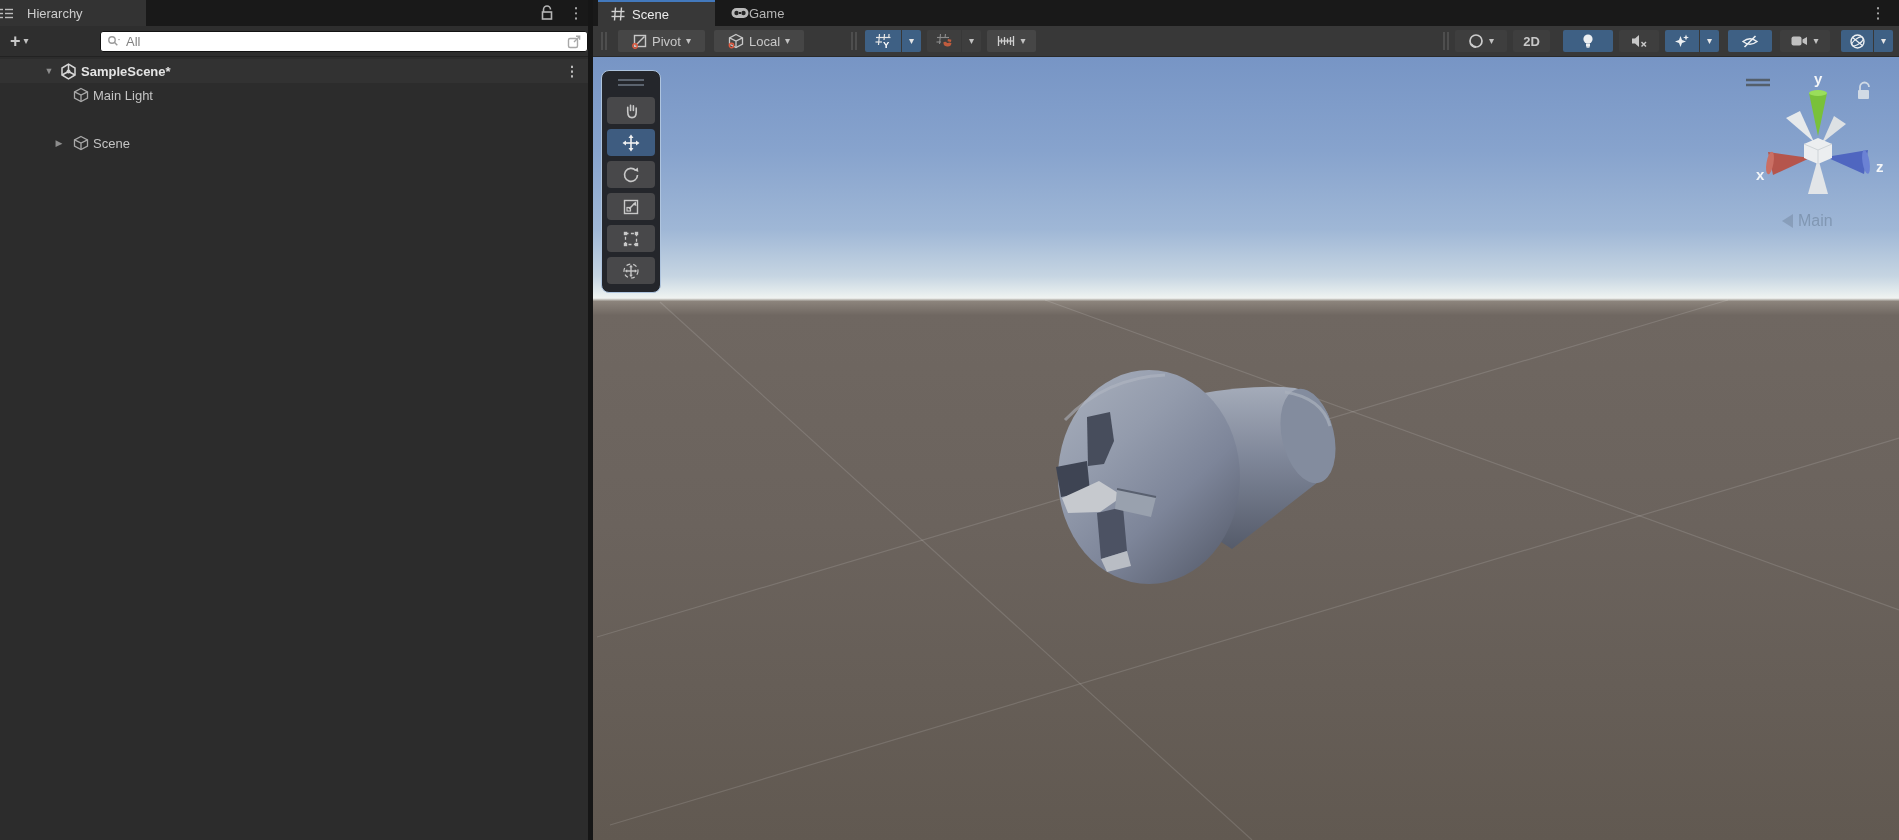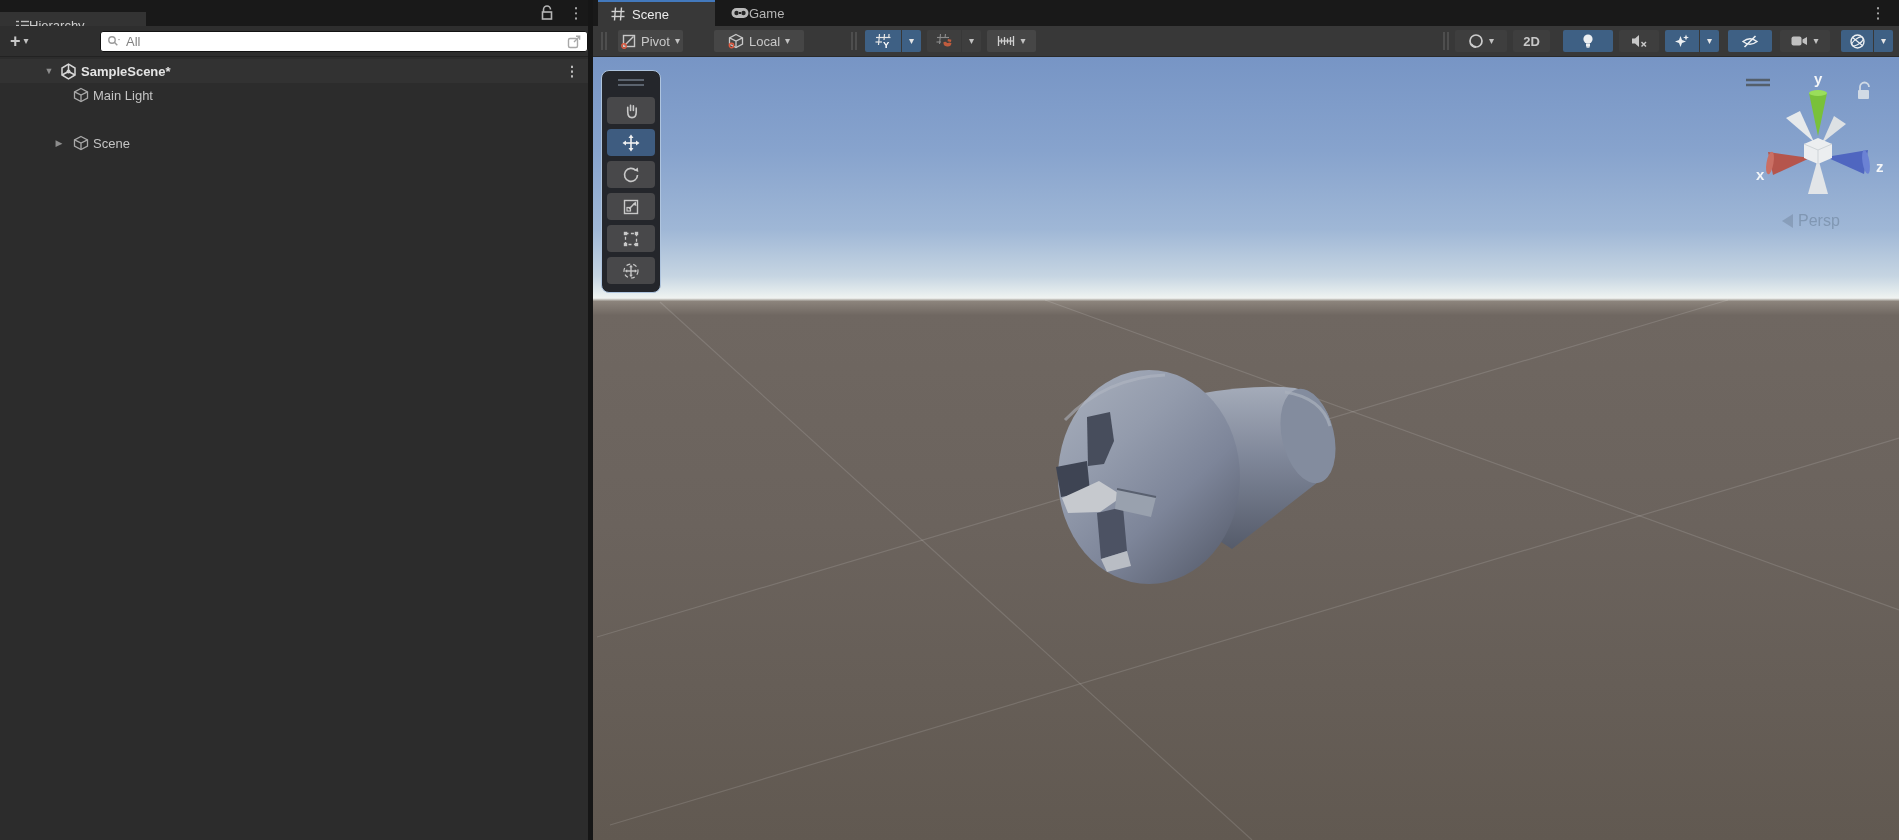--- a/index.html
+++ b/index.html
@@ -8,21 +8,21 @@
   #app { position:relative; width:1899px; height:840px; overflow:hidden; background:#191919; }
 
   
   .abs { position:absolute; }
   svg { display:block; }
   .caret { font-size:10px; color:#c2c2c2; line-height:1; }
 
   
   #hier-panel { left:0; top:0; width:593px; height:840px; background:#2c2c2c; }
   #hier-tabbar { left:0; top:0; width:593px; height:26px; background:#191919; }
-  #hier-tab { left:0; top:12px; height:26px; width:146px; background:#333333; display:flex; align-items:center; gap:0; padding-left:16px; color:#cdcdcd; font-size:13px; }
+  #hier-tab { left:0; top:0; height:26px; width:146px; background:#333333; display:flex; align-items:center; gap:14px; padding-left:0; color:#cdcdcd; font-size:13px; }
   #hier-lock { left:540px; top:4px; }
   #hier-kebab { left:566px; top:3px; width:20px; height:20px; color:#c8c8c8; font-size:15px; text-align:center; line-height:20px; }
   #hier-toolbar { left:0; top:26px; width:593px; height:31px; background:#2e2e2e; border-bottom:1px solid #222; }
   #hier-plus { left:6px; top:3px; width:38px; height:24px; color:#c8c8c8; display:flex; align-items:center; gap:3px; padding-left:4px; }
   #hier-plus .plus { font-size:18px; line-height:18px; font-weight:bold; }
   #hier-search { left:100px; top:5px; width:488px; height:21px; background:#ffffff; border:1px solid #121212; border-radius:3px; display:flex; align-items:center; padding:0 4px 0 6px; }
   #hier-search .ph { color:#828282; font-size:13px; margin-left:5px; flex:1; }
   .tree-row { left:0; width:593px; height:24px; display:flex; align-items:center; color:#c4c4c4; font-size:13px; }
   .tree-row .lbl { margin-left:4px; }
   .disc { width:14px; text-align:center; font-size:9px; color:#8d8d8d; }
@@ -159,21 +159,21 @@
           <rect x="8" y="5" width="2" height="2" fill="#242424"></rect>
         </svg>
       <span>Game</span>
     </div>
     <div id="scene-kebab" class="abs">⋮</div>
   </div>
 
   <div id="scene-toolbar" class="abs">
     <div class="grip abs" style="left:8px; top:6px;"></div>
 
-    <div class="tbtn abs" style="left:25px; top:4px; width:65px;">
+    <div class="tbtn abs" style="left:25px; top:4px; width:87px;">
       <svg width="15" height="15" viewBox="0 0 15 15">
           <rect x="2.5" y="1.5" width="11" height="11" fill="none" stroke="#c8c8c8" stroke-width="1.4"></rect>
           <line x1="3.5" y1="11.5" x2="12.5" y2="2.5" stroke="#c8c8c8" stroke-width="1.4"></line>
           <circle cx="3" cy="12" r="2.2" fill="none" stroke="#e0593f" stroke-width="1.4"></circle>
         </svg>
       <span>Pivot</span>
       <span class="caret">▾</span>
     </div>
 
     <div class="tbtn abs" style="left:121px; top:4px; width:90px;">
@@ -433,16 +433,16 @@
 
     <polygon points="78,70 92,76 92,90 78,96 64,90 64,76" fill="#eceef0"></polygon>
     <path d="M64 76 L78 82 L92 76 M78 82 V96" stroke="#cfd4d8" stroke-width="1" fill="none"></path>
     <text class="axis" x="74" y="16" fill="#f4f6f8" font-size="15" font-weight="bold" font-family="Liberation Sans, sans-serif">y</text>
     <text x="16" y="112" fill="#f4f6f8" font-size="15" font-weight="bold" font-family="Liberation Sans, sans-serif">x</text>
     <text x="136" y="104" fill="#f4f6f8" font-size="15" font-weight="bold" font-family="Liberation Sans, sans-serif">z</text>
   </svg>
 
   <div id="persp" class="abs">
     <span class="tri"></span>
-    <span>Persp</span>
+    <span>Main</span>
   </div>
 
 </div>
 
 </body></html>

